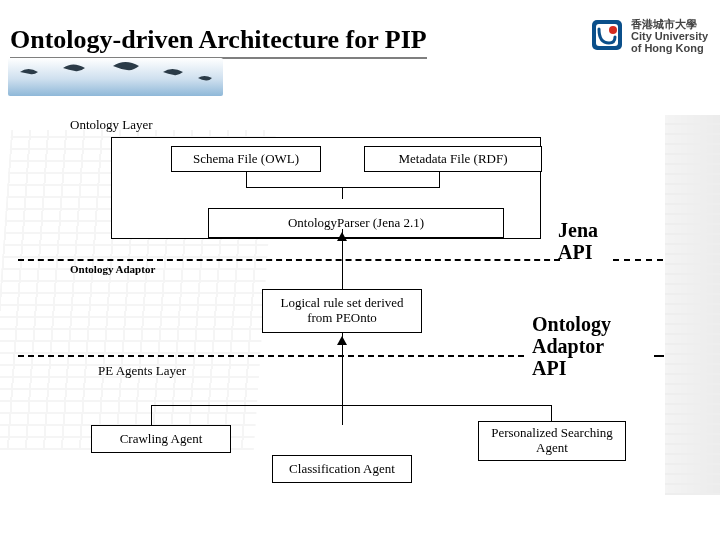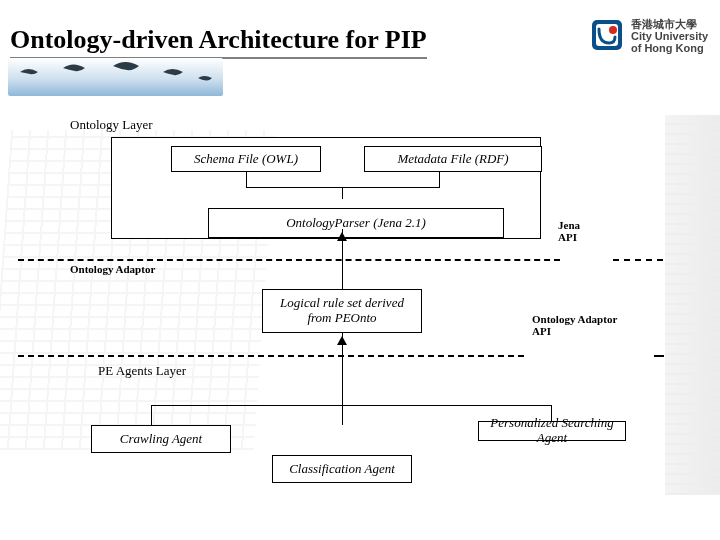--- a/index.html
+++ b/index.html
@@ -89,30 +89,29 @@
   .box {
     position: absolute;
     border: 1.5px solid #000;
     background: #fff;
     display: flex;
     align-items: center;
     justify-content: center;
     text-align: center;
     padding: 4px 6px;
     line-height: 1.15;
-    font-style: italic;
   }
   .label {
     position: absolute;
     white-space: nowrap;
   }
   .api-label {
     position: absolute;
     font-weight: bold;
-    font-size: 11px;
+    font-size: 20px;
     line-height: 1.1;
   }
   .dashed-line {
     position: absolute;
     border-top: 2px dashed #000;
     height: 0;
   }
   .solid-h {
     position: absolute;
     border-top: 1.5px solid #000;
@@ -211,15 +210,15 @@
 
   <div class="label" style="left:32px; top:248px;">PE Agents Layer</div>
 
   <div class="solid-h" style="left:85px; top:290px; width:400px;"></div>
   <div class="solid-v" style="left:85px; top:290px; height:20px;"></div>
   <div class="solid-v" style="left:276px; top:290px; height:20px;"></div>
   <div class="solid-v" style="left:485px; top:290px; height:20px;"></div>
 
   <div class="box" style="left:25px; top:310px; width:140px; height:28px;">Crawling Agent</div>
   <div class="box" style="left:206px; top:310px; width:140px; height:28px;margin-top:30px;">Classification Agent</div>
-  <div class="box" style="left:412px; top:306px; width:148px; height:20px;">Personalized Searching Agent</div>
+  <div class="box" style="left:412px; top:306px; width:148px; height:40px;">Personalized Searching Agent</div>
 
 </div>
 
 </body></html>

